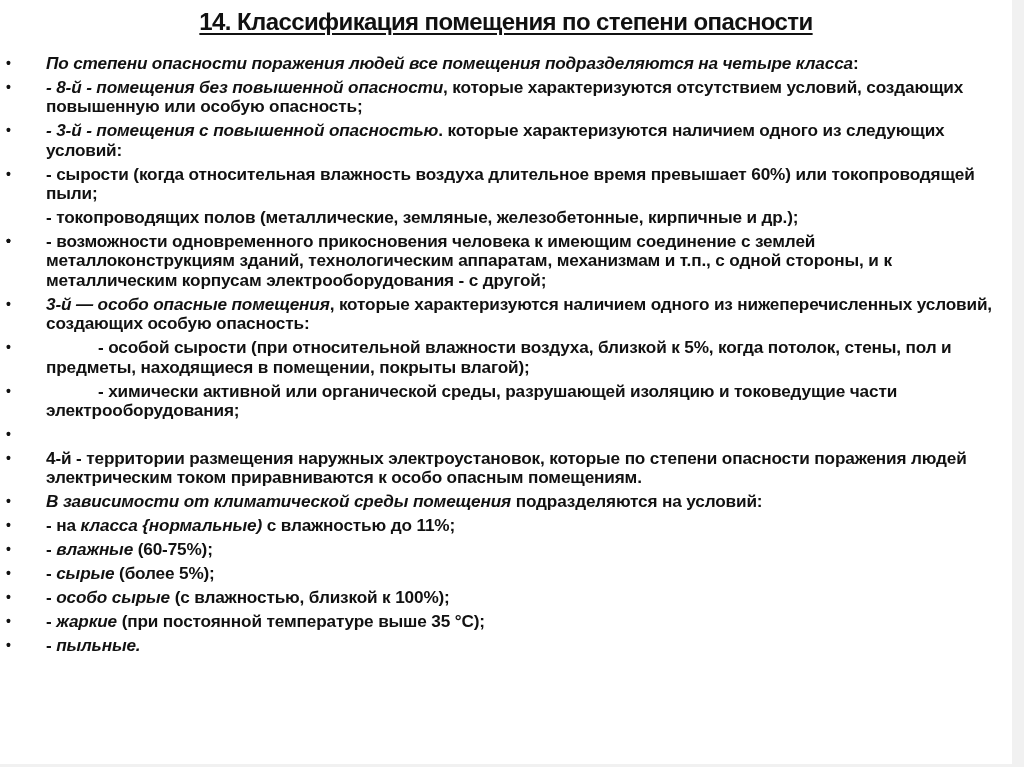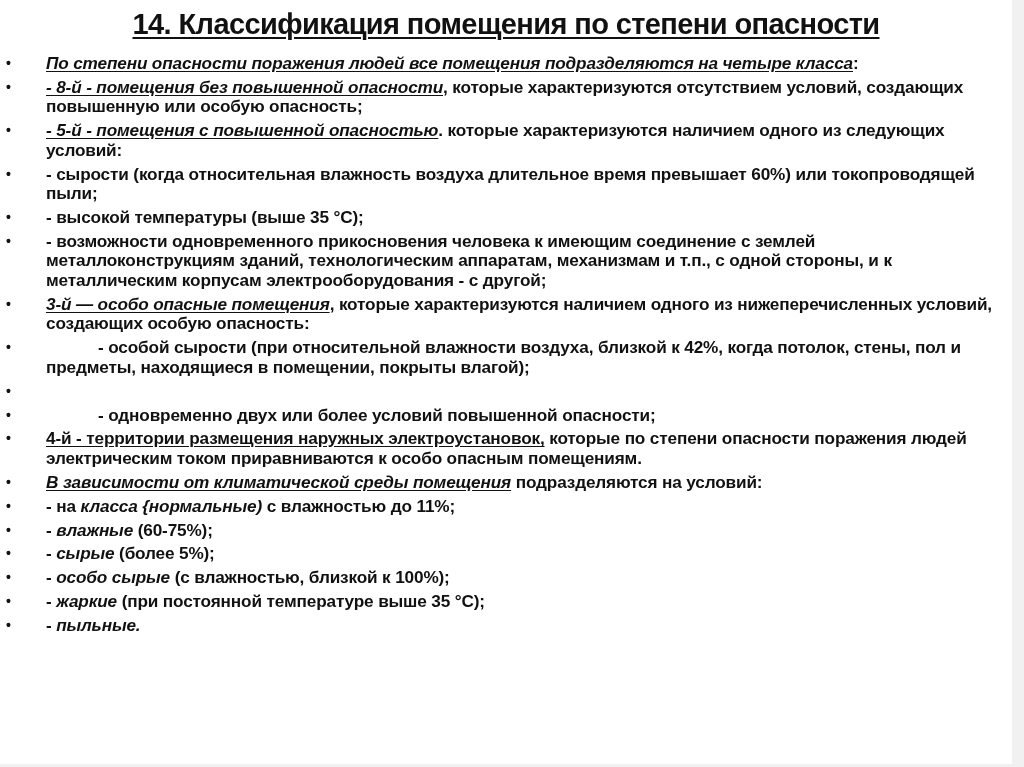--- a/index.html
+++ b/index.html
@@ -33,21 +33,21 @@
       left: 0; bottom: 0;
       width: 1024px; height: 3px;
       background: #f1f1f1;
     }
     .title {
       position: absolute;
       top: 8px;
       left: 0;
       width: 1012px;
       text-align: center;
-      font-size: 29px;
+      font-size: 24px;
       font-weight: bold;
       letter-spacing: -0.6px;
     }
     .title span {
       text-decoration: underline;
       text-underline-offset: 3px;
       text-decoration-thickness: 2px;
     }
     .content {
       position: absolute;
@@ -64,42 +64,43 @@
       line-height: 19.5px;
       margin-bottom: 4.4px;
       letter-spacing: -0.15px;
     }
     .item .bullet {
       position: absolute;
       left: 6px;
       top: 0;
       font-size: 14px;
     }
-    .u { text-decoration: underline; text-underline-offset: 2px; }
+    .u { text-underline-offset: 2px; }
     .i { font-style: italic; }
     .ind2 { display: inline-block; width: 52px; }
   </style>
 </head>
 <body>
 
 <div class="slide">
   <div class="title">
     <span>14. Классификация помещения по степени опасности</span>
   </div>
   <div class="content" id="list">
       <div class="item"><span class="bullet">•</span><span class="i u">По степени опасности поражения людей все помещения подразделяются на четыре класса</span><span class="">:</span></div>
       <div class="item"><span class="bullet">•</span><span class="i u">- 8-й - помещения без повышенной опасности</span><span class="">, которые характеризуются отсутствием условий, создающих повышенную или особую опасность;</span></div>
-      <div class="item"><span class="bullet">•</span><span class="i u">- 5-й - помещения с повышенной опасностью</span><span class="">. которые характеризуются наличием одного из следующих условий:</span></div>
+      <div class="item"><span class="bullet">•</span><span class="i u">- 3-й - помещения с повышенной опасностью</span><span class="">. которые характеризуются наличием одного из следующих условий:</span></div>
       <div class="item"><span class="bullet">•</span><span class="">- сырости (когда относительная влажность воздуха длительное время превышает 60%) или токопроводящей пыли;</span></div>
-      <div class="item"><span class="bullet">•</span><span class=""> - высокой температуры (выше 35 °С);</span></div>
+      <div class="item nobullet"><span class=""> - токопроводящих полов (металлические, земляные, железобетонные, кирпичные и др.);</span></div>
+      <div class="item"><span class="bullet">•</span></div>
       <div class="item"><span class="bullet">•</span><span class=""> - возможности одновременного прикосновения человека к имеющим соединение с землей металлоконструкциям зданий, технологическим аппаратам, механизмам и т.п., с одной стороны, и к металлическим корпусам электрооборудования - с другой;</span></div>
       <div class="item"><span class="bullet">•</span><span class="i u">3-й — особо опасные помещения</span><span class="">, которые характеризуются наличием одного из нижеперечисленных условий, создающих особую опасность:</span></div>
-      <div class="item"><span class="bullet">•</span><span class="ind2"></span><span class="">- особой сырости (при относительной влажности воздуха, близкой к 42%, когда потолок, стены, пол и предметы, находящиеся в помещении, покрыты влагой);</span></div>
+      <div class="item"><span class="bullet">•</span><span class="ind2"></span><span class="">- особой сырости (при относительной влажности воздуха, близкой к 5%, когда потолок, стены, пол и предметы, находящиеся в помещении, покрыты влагой);</span></div>
+      <div class="item"><span class="bullet">•</span><span class="ind2"></span><span class="">- химически активной или органической среды, разрушающей изоляцию и токоведущие части электрооборудования;</span></div>
       <div class="item"><span class="bullet">•</span><span class="ind2"></span></div>
-      <div class="item"><span class="bullet">•</span><span class="ind2"></span><span class="">- одновременно двух или более условий повышенной опасности;</span></div>
       <div class="item"><span class="bullet">•</span><span class="u">4-й - территории размещения наружных электроустановок,</span><span class=""> которые по степени опасности поражения людей электрическим током приравниваются к особо опасным помещениям.</span></div>
       <div class="item"><span class="bullet">•</span><span class="i u">В зависимости от климатической среды помещения</span><span class=""> подразделяются на условий:</span></div>
       <div class="item"><span class="bullet">•</span><span class="">- на </span><span class="i">класса {нормальные)</span><span class=""> с влажностью до 11%;</span></div>
       <div class="item"><span class="bullet">•</span><span class="">- </span><span class="i">влажные</span><span class=""> (60-75%);</span></div>
       <div class="item"><span class="bullet">•</span><span class="">- </span><span class="i">сырые</span><span class=""> (более 5%);</span></div>
       <div class="item"><span class="bullet">•</span><span class="">- </span><span class="i">особо сырые</span><span class=""> (с влажностью, близкой к 100%);</span></div>
       <div class="item"><span class="bullet">•</span><span class="">- </span><span class="i">жаркие</span><span class=""> (при постоянной температуре выше 35 °С);</span></div>
       <div class="item"><span class="bullet">•</span><span class="">- </span><span class="i">пыльные.</span></div>
     </div>
 </div>

